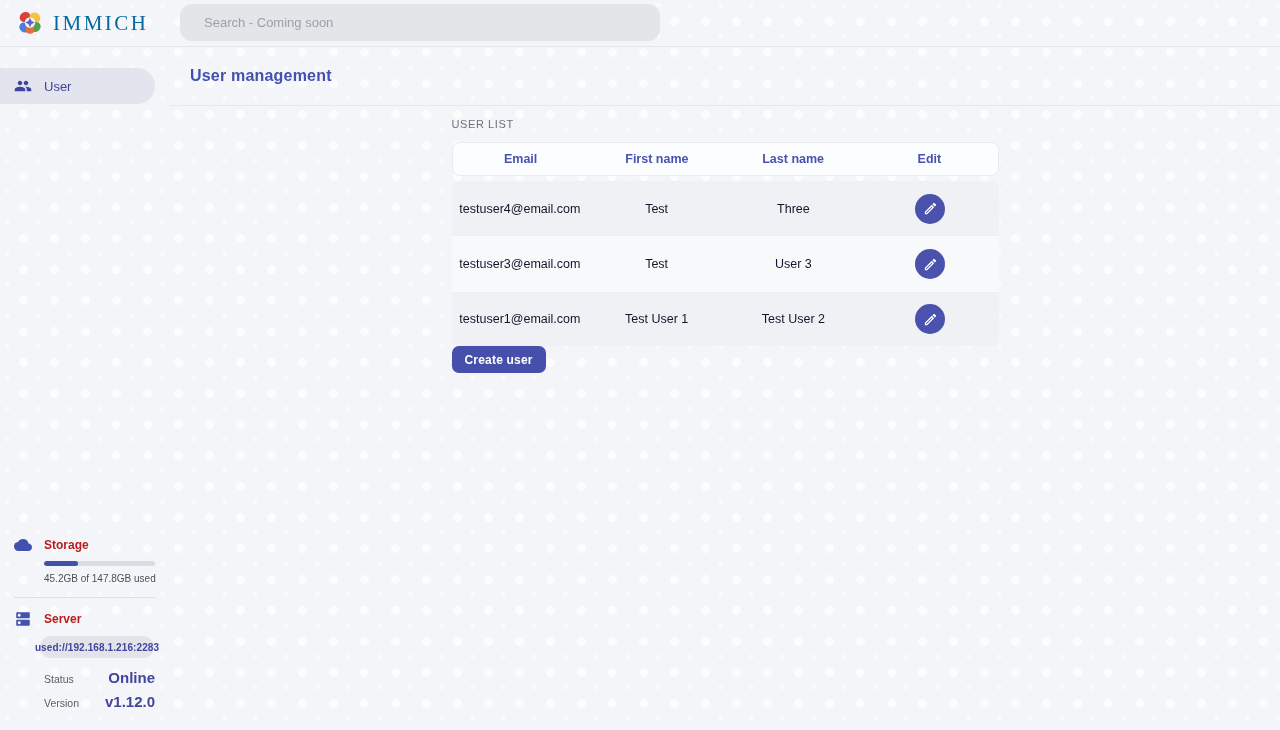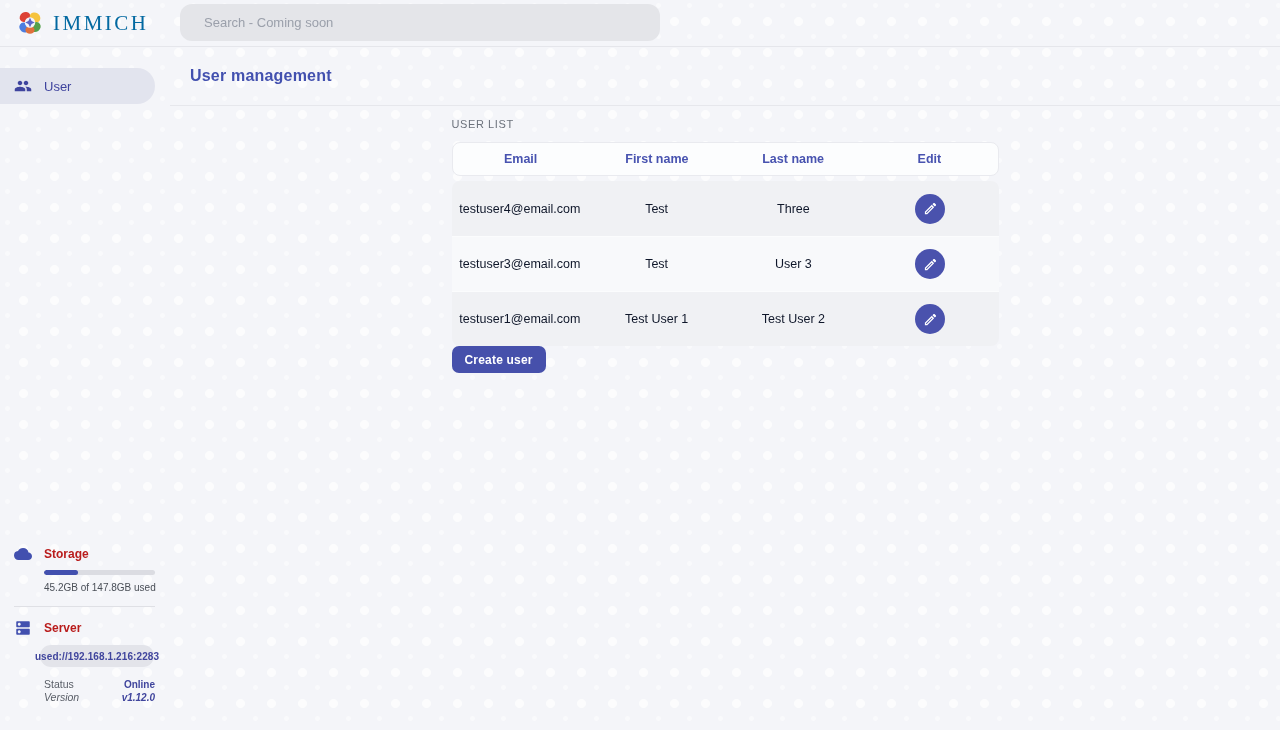--- a/index.html
+++ b/index.html
@@ -39,21 +39,21 @@
     width:34px; height:34px; border-radius:50%; position:relative; overflow:hidden; cursor:pointer;
     background:radial-gradient(circle at 50% 62%, #cc9a58 0%, #b07f41 45%, #8a6230 85%, #6f4e25 100%);
   }
   .avatar::before {
     content:""; position:absolute; top:-3px; left:2px; right:2px; height:9px;
     background:#35362f; border-radius:0 0 100% 100%;
   }
   .avatar svg { position:absolute; left:6px; top:12px; }
 
   
-  .sidebar { position:absolute; left:0; top:47px; width:170px; bottom:15px; }
+  .sidebar { position:absolute; left:0; top:47px; width:170px; bottom:8px; }
   .nav-item {
     margin-top:21px; width:155px; height:36px;
     background:#e2e4ee; border-radius:0 18px 18px 0;
     display:flex; align-items:center; padding-left:14px; gap:12px; cursor:pointer;
   }
   .nav-item .label { font-size:13px; font-weight:500; color:#3f449e; }
 
   .side-bottom { position:absolute; left:14px; bottom:12px; width:141px; }
   .side-sec-title { display:flex; align-items:center; gap:12px; }
   .side-sec-title .label { font-size:12px; font-weight:700; color:#b91c1c; }
@@ -61,23 +61,23 @@
   .progress-fill { height:100%; border-radius:3px; background:#4250af; }
   .usage-text { margin-left:30px; margin-top:7px; font-size:10px; color:#4a4f57; white-space:nowrap; }
   .side-divider { border:none; border-top:1px solid #dfe0e5; margin:13px 0 12px 0; }
   .url-pill {
     margin-left:26px; margin-top:8px; width:114px; height:22px; border-radius:11px;
     background:#e3e4ea; display:flex; align-items:center; justify-content:center;
     font-size:10px; font-weight:700; color:#40459d; letter-spacing:0.1px;
   }
   .kv { margin-left:30px; width:111px; display:flex; justify-content:space-between; align-items:baseline; }
   .kv.first { margin-top:11px; }
-  .kv + .kv { margin-top:1px;font-style:italic; }
+  .kv + .kv { margin-top:7px; }
   .kv .k { font-size:10.5px; color:#585d66; }
-  .kv .v { font-size:10px; font-weight:700; color:#40459d; }
+  .kv .v { font-size:15px; font-weight:700; color:#40459d; }
 
   
   .main { position:absolute; left:170px; top:47px; right:0; bottom:0; }
   .page-title-row { height:59px; display:flex; align-items:center; padding-left:20px; border-bottom:1px solid #e6e7ec; }
   .page-title { font-size:16px; font-weight:600; color:#4250af; letter-spacing:0.2px; }
   .content { display:flex; justify-content:center; }
   .list-col { width:547px; margin-top:12px; }
   .list-title { font-size:11px; color:#6c727c; letter-spacing:0.6px; margin-bottom:12px; }
 
   .table-header {

